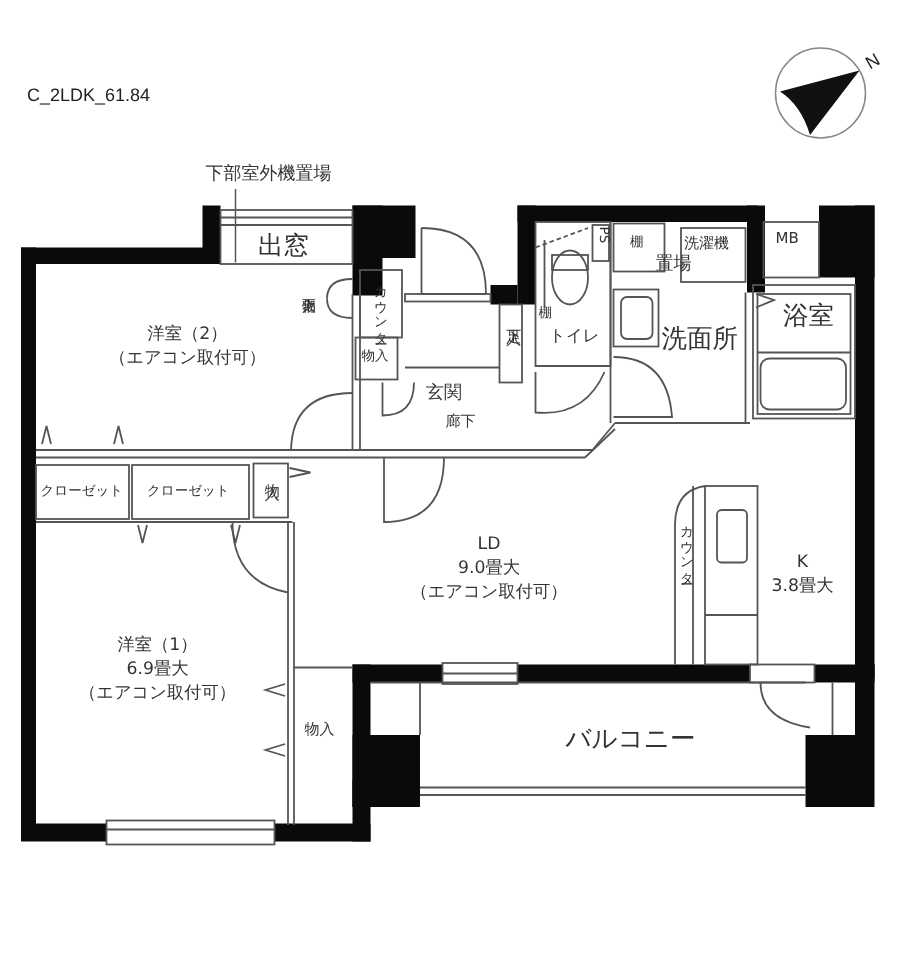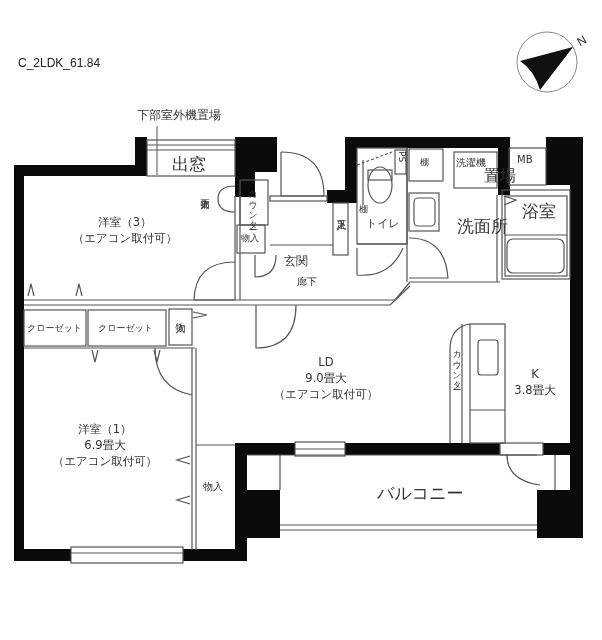--- a/index.html
+++ b/index.html
@@ -173,34 +173,34 @@
 <div class="lbl vert" style="left:248px;top:184px;">カウンター</div>
 <div class="lbl vert" style="left:200px;top:192px;">下部物入</div>
 <div class="lbl small" style="left:241px;top:233px;">物入</div>
 <div class="lbl" style="left:284px;top:215px;font-size:12px;margin-top:39px;">玄関</div>
 <div class="lbl vert" style="left:336px;top:212px;font-size:10px;line-height:11px;">下足入</div>
 <div class="lbl vert" style="left:397px;top:151px;font-size:9px;">PS</div>
 <div class="lbl small" style="left:420px;top:157px;">棚</div>
 <div class="lbl small" style="left:359px;top:204px;">棚</div>
 <div class="lbl" style="left:366px;top:216px;font-size:11px;">トイレ</div>
 <div class="lbl small" style="left:456px;top:157px;font-size:10px;">洗濯機</div>
-<div class="lbl small" style="left:484px;top:170px;font-size:16px;text-align:right;">置場</div>
-<div class="lbl" style="left:441px;top:219px;margin-left:16px;">洗面所</div>
+<div class="lbl small" style="left:437px;top:170px;font-size:12px;text-align:right;">置場</div>
+<div class="lbl" style="left:441px;top:219px;">洗面所</div>
 <div class="lbl" style="left:517px;top:152px;font-size:10px;">MB</div>
 <div class="lbl" style="left:522px;top:204px;">浴室</div>
 <div class="lbl" style="left:297px;top:274px;font-size:10px;">廊下</div>
 <div class="lbl small" style="left:27px;top:323px;">クローゼット</div>
 <div class="lbl small" style="left:98px;top:323px;">クローゼット</div>
 <div class="lbl vert" style="left:175px;top:315px;font-size:10px;line-height:11px;">物入</div>
 <div class="lbl small" style="left:203px;top:481px;font-size:10px;">物入</div>
 <div class="lbl vert" style="left:452px;top:344px;">カウンター</div>
 <div class="lbl" style="left:377px;top:486px;">バルコニー</div>
 
 <div class="lbl big" style="left:60px;top:214px;width:130px;">
-  <div>洋室（3）</div>
+  <div>洋室（2）</div>
   <div>（エアコン取付可）</div>
 </div>
 <div class="lbl big" style="left:40px;top:421px;width:130px;">
   <div>洋室（1）</div>
   <div>6.9畳大</div>
   <div>（エアコン取付可）</div>
 </div>
 <div class="lbl big" style="left:261px;top:354px;width:130px;">
   <div>LD</div>
   <div>9.0畳大</div>

